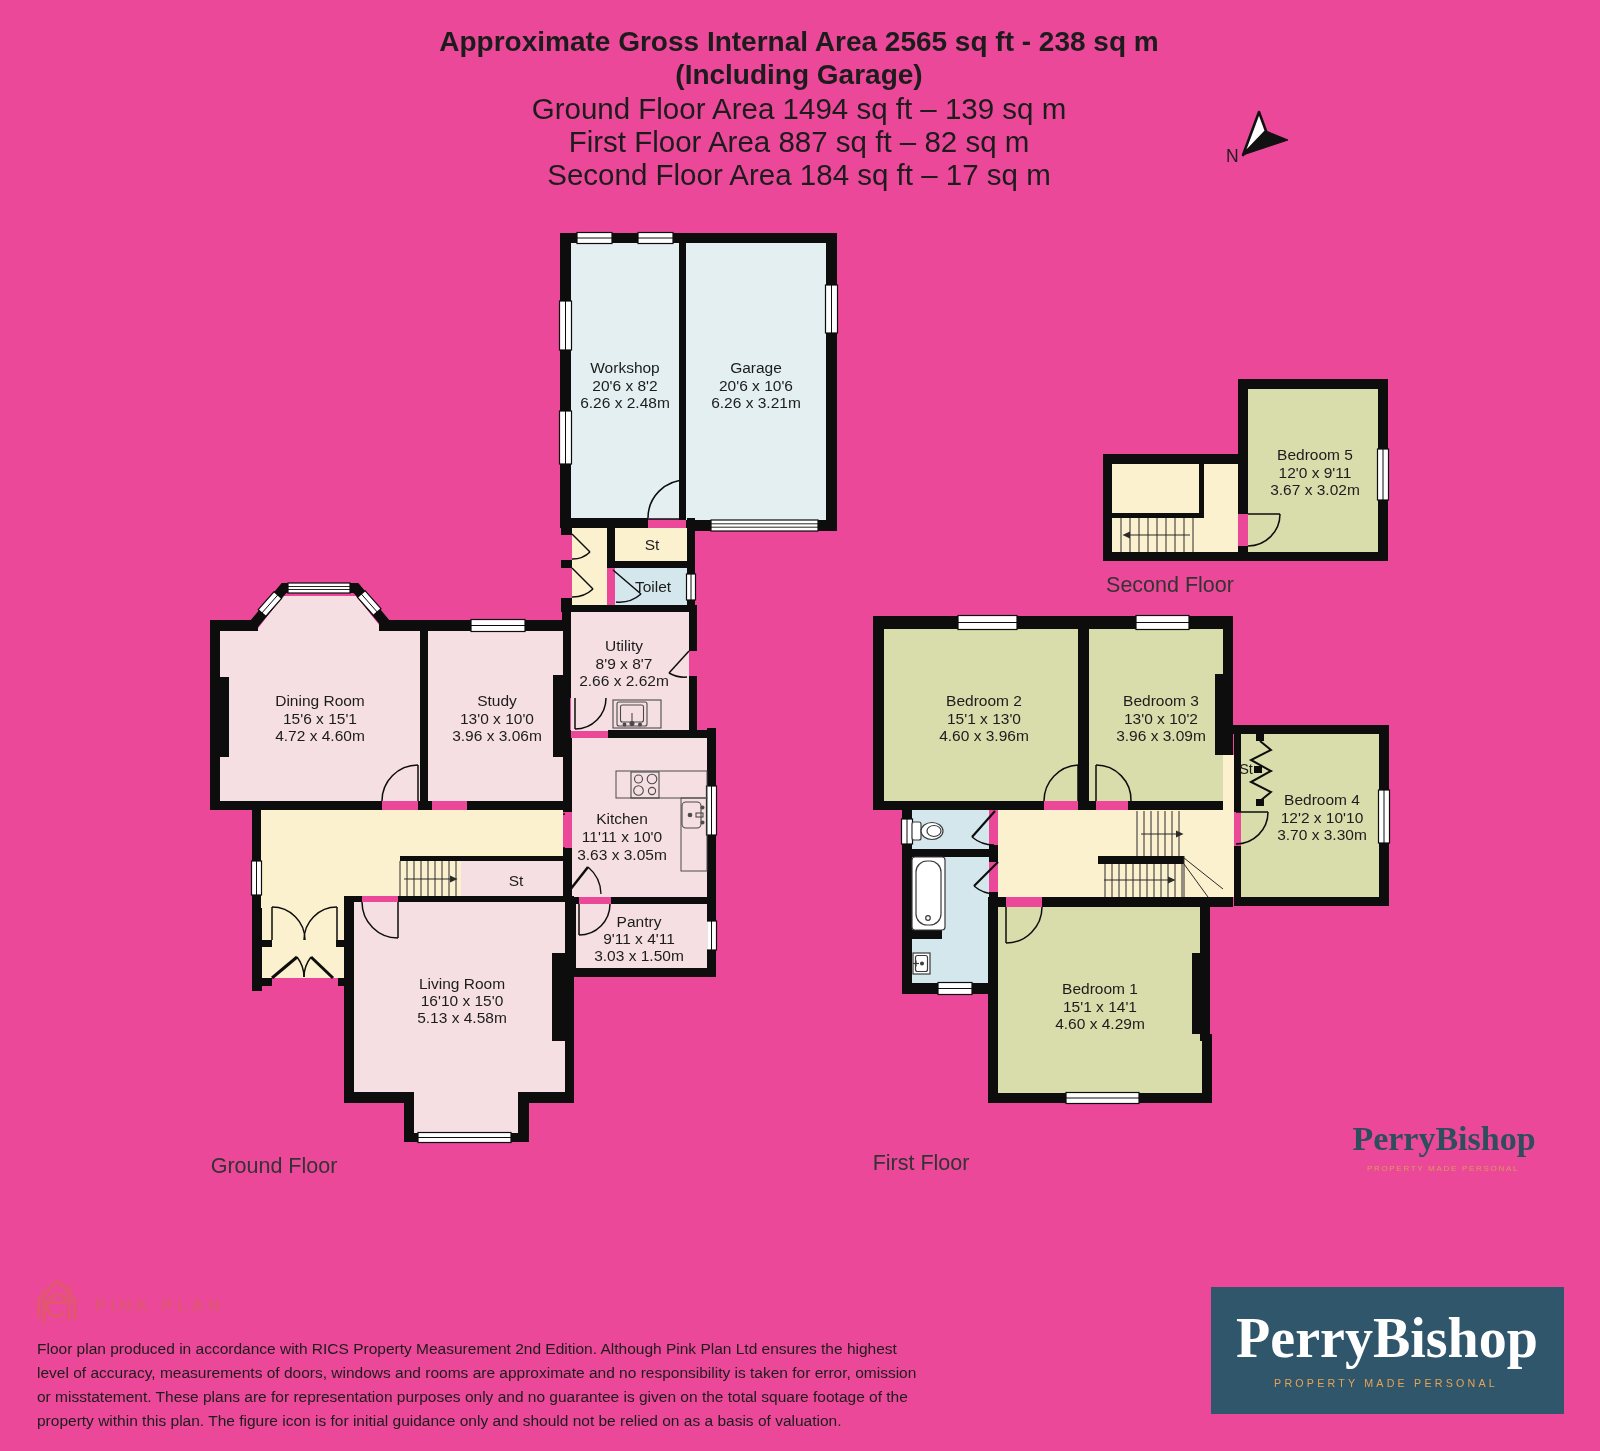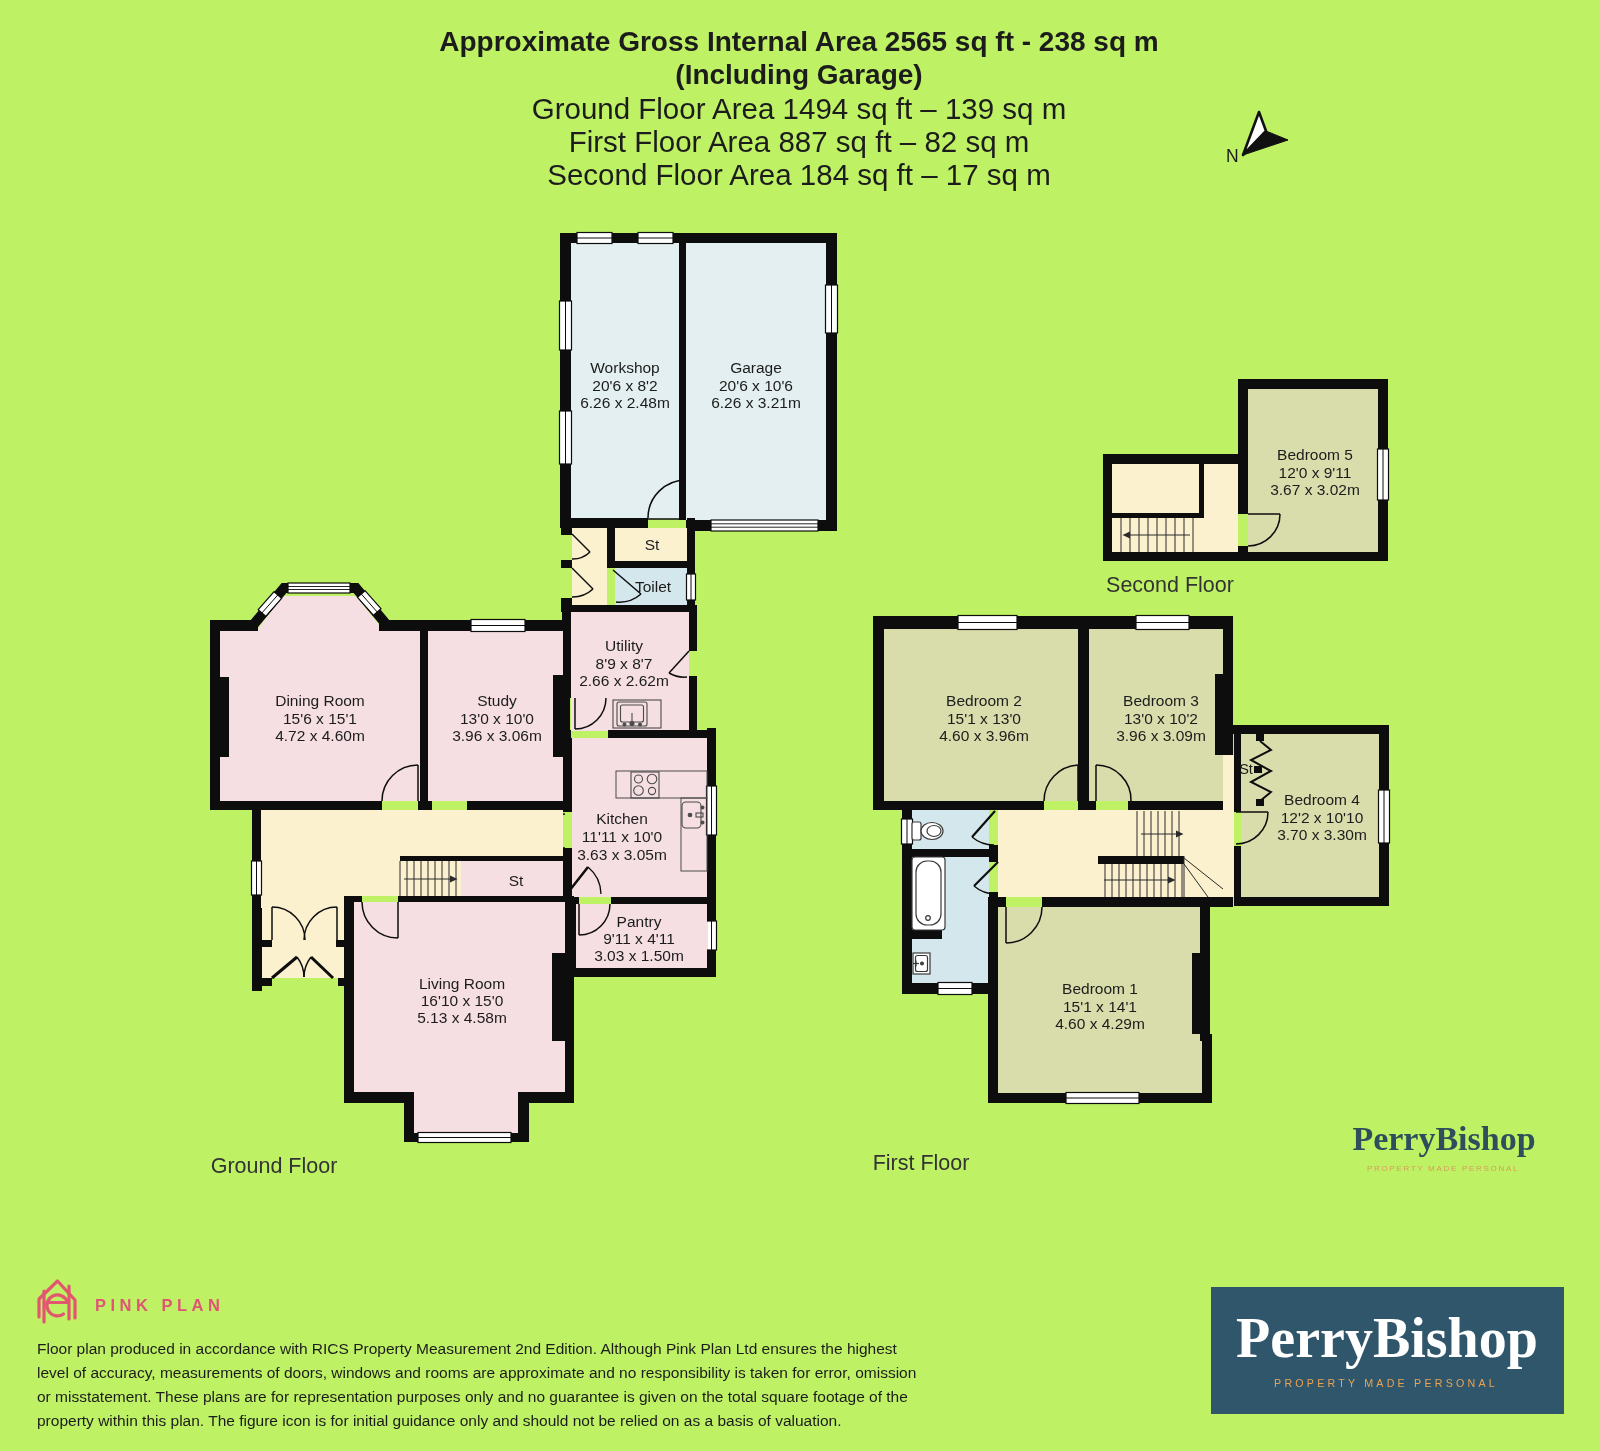--- a/index.html
+++ b/index.html
@@ -1,16 +1,16 @@
 <!DOCTYPE html>
 <html><head>
 <meta charset="utf-8">
 <style>
   html,body{margin:0;padding:0;background:#ffffff;}
-  .page{position:relative;width:1600px;height:1451px;background:#bef264;overflow:hidden;
+  .page{position:relative;width:1600px;height:1451px;background:#ec4899;overflow:hidden;
         font-family:"Liberation Sans", sans-serif;}
   svg text{font-family:"Liberation Sans", sans-serif;fill:#1c1c1c;}
   .rl{font-size:15.5px;}
   .fl{font-size:21.5px;fill:#333333;}
 </style>
 </head>
 <body>
 <div class="page">
 <svg width="1600" height="1451" viewBox="0 0 1600 1451">
 

